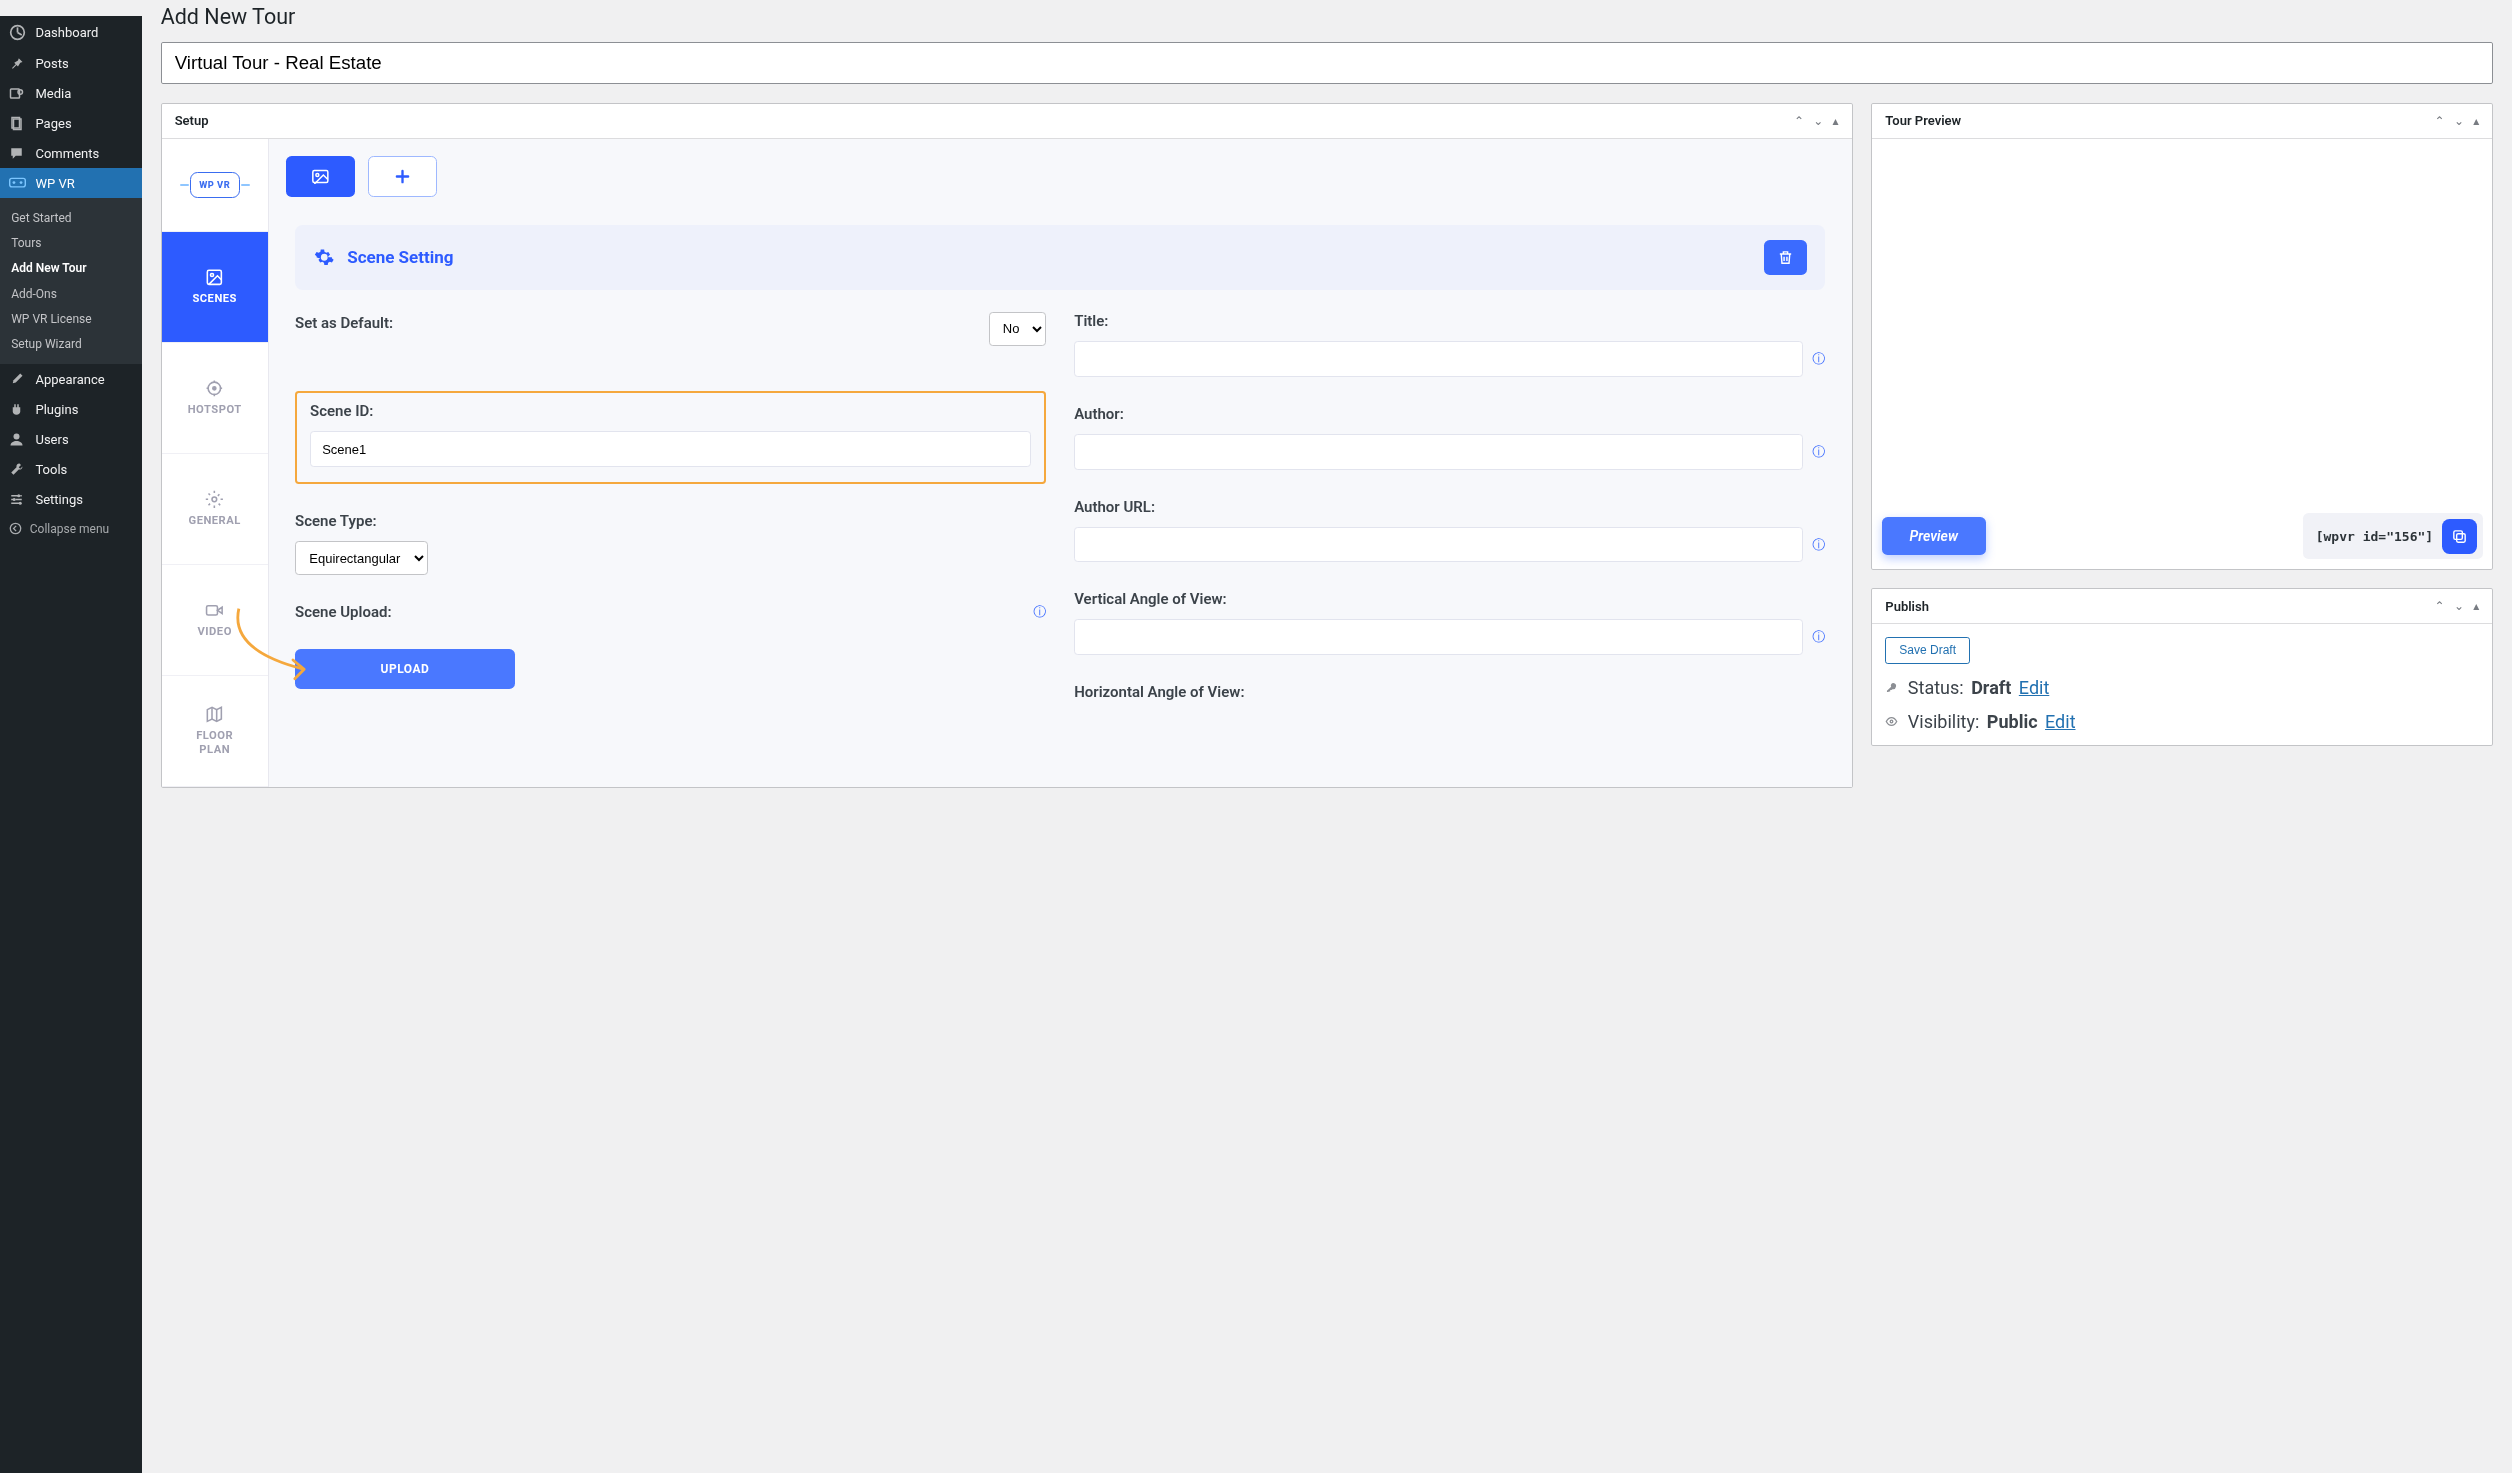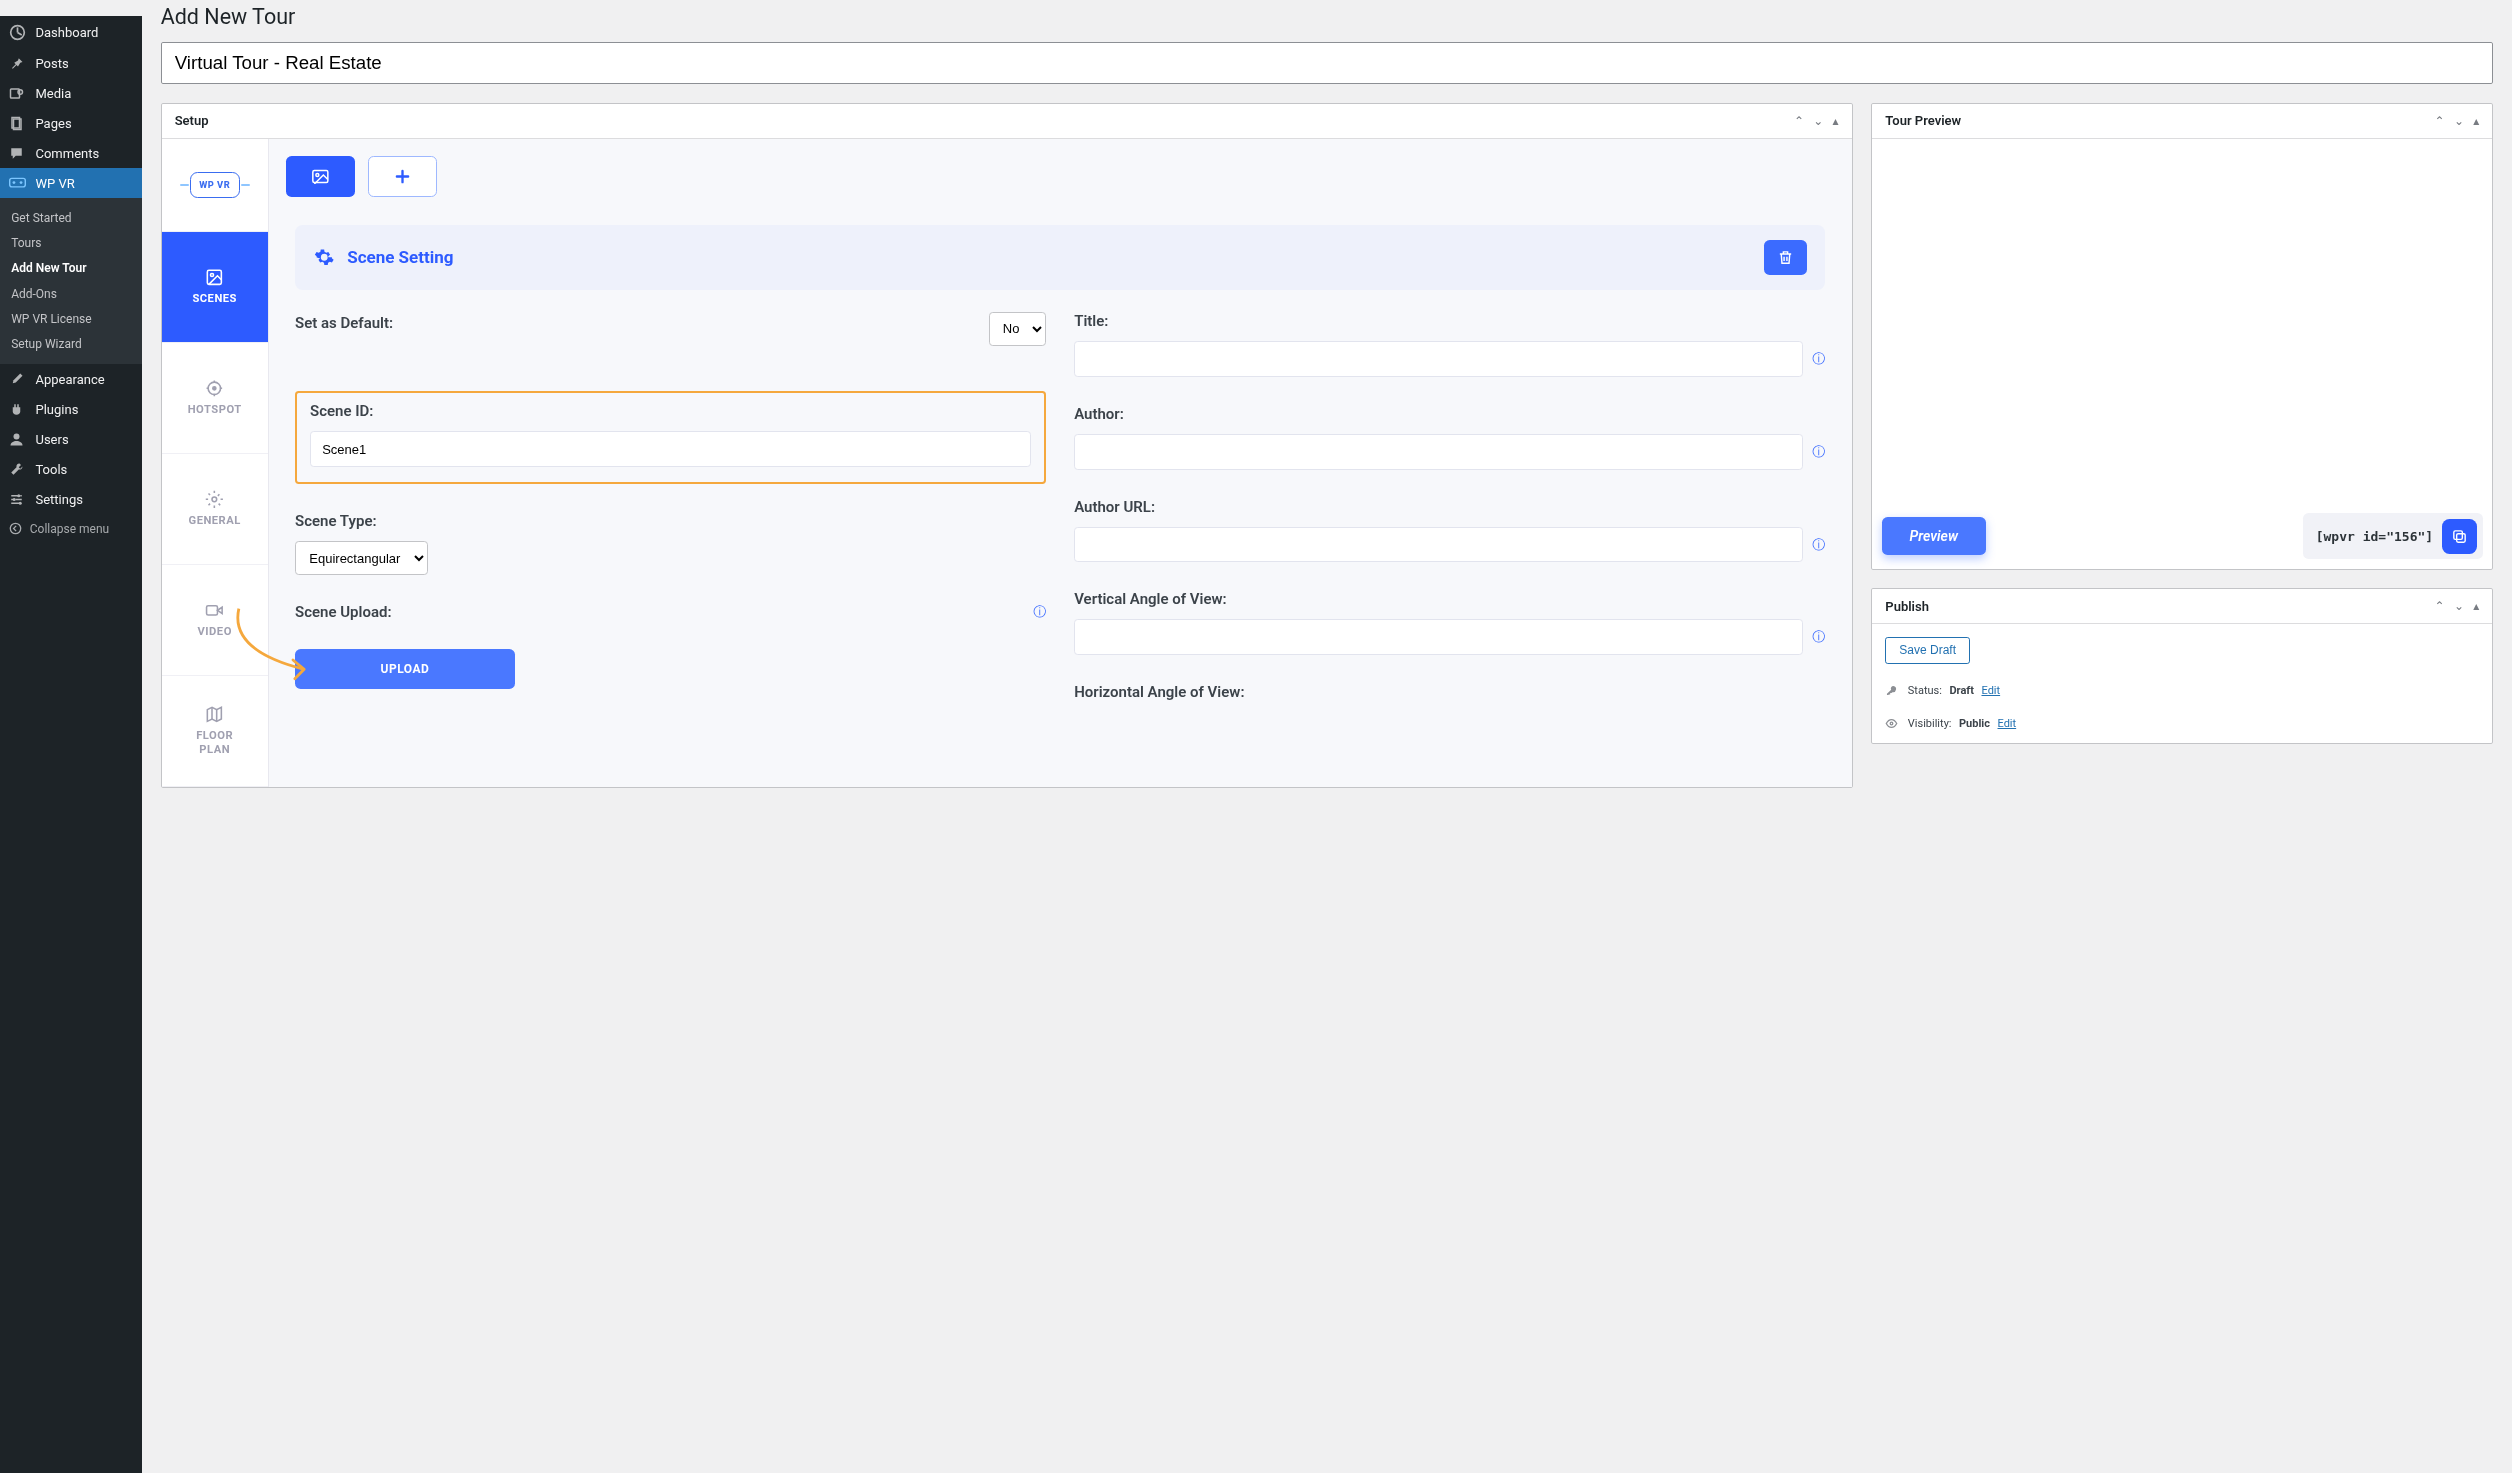--- a/index.html
+++ b/index.html
@@ -78,21 +78,21 @@
 .preview-box { height: 430px; display: flex; flex-direction: column; justify-content: flex-end; padding: 9.3px; }
 .preview-footer { display: flex; align-items: center; justify-content: space-between; }
 .preview-btn { background: #4a78ff; color: #fff; padding: 11.2px 28px; border-radius: 5.6px; font-weight: 600; font-size: 14px; cursor: pointer; box-shadow: 0 3.7px 9.3px rgba(74,120,255,.35); font-style: italic; }
 .shortcode-wrap { display: flex; align-items: center; gap: 9.3px; background: #f1f2f7; padding: 5.6px 5.6px 5.6px 13px; border-radius: 5.6px; }
 .shortcode-wrap code { font-family: Menlo, monospace; font-size: 13px; font-weight: 600; color: #2c3338; }
 .copy-btn { width: 35px; height: 35px; background: #2d5bff; border-radius: 7.5px; display: flex; align-items: center; justify-content: center; color: #fff; cursor: pointer; }
 
 
 .publish-body { padding: 13px; }
 .save-draft { border: 0.9px solid #2271b1; color: #2271b1; background: #fff; padding: 5.6px 13px; border-radius: 2.8px; cursor: pointer; font-size: 12px; }
-.pub-row { display: flex; align-items: center; gap: 7.5px; margin-top: 20px; color: #3c434a; font-size: 11px; }
+.pub-row { display: flex; align-items: center; gap: 7.5px; margin-top: 13px; color: #3c434a; font-size: 18px; }
 .pub-row .picon { color: #8c8f94; width: 15px; }
 .pub-row a { color: #2271b1; text-decoration: underline; cursor: pointer; }
 
 svg { display: block; }
 </style>
 </head>
 <body>
 
 <div class="sidebar">
   <div class="sidebar-item">

